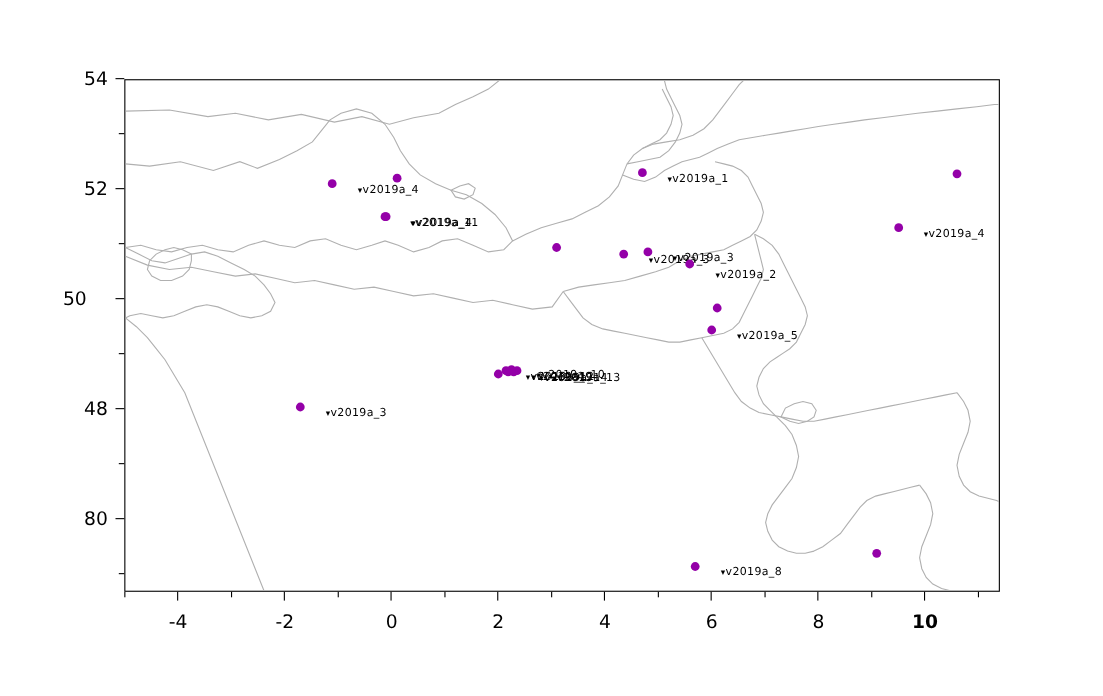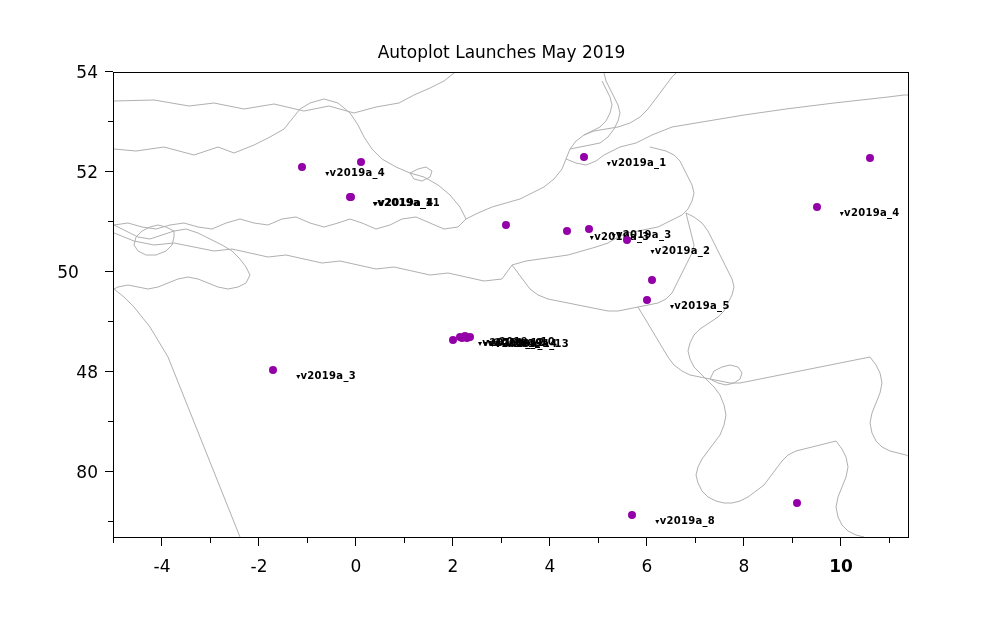--- a/index.html
+++ b/index.html
@@ -94,38 +94,37 @@
     position: absolute;
     width: 8px;
     height: 8px;
     border-radius: 50%;
     background: #9400a8;
     transform: translate(-4px, -4px);
   }
   .point-label {
     position: absolute;
     font-size: 10px;
-    font-weight: bold;
+    font-weight: normal;
     color: #000000;
     white-space: nowrap;
     font-family: "DejaVu Sans", sans-serif;
     letter-spacing: 0.3px;
     line-height: 1;
     padding-left: 20px;
   }
   .point-label .caret {
     font-size: 8px;
   }
 </style>
 </head>
 <body>
 
 <div id="figure">
 
-  <div id="plot-title">Autoplot Launches May 2019</div>
 
   <div id="axes-area">
     <svg id="map-svg" viewBox="0 0 796 466" preserveAspectRatio="none">
       <g fill="none" stroke="#b0b0b0" stroke-width="1">
 
         <path d="M0,28 L40,27 L75,33 L100,30 L130,36 L160,31 L190,38 L215,33 L240,40 L262,34 L285,30 L300,22 L316,15 L330,8 L340,0"></path>
         <path d="M0,76 L22,78 L50,74 L80,82 L104,74 L120,80 L140,72 L156,64 L170,56 L178,46 L186,36 L196,30 L210,26 L224,30 L236,40 L244,52 L250,64 L258,76 L268,86 L282,94 L296,100 L310,104 L324,112 L336,122 L346,134 L352,146 L344,154 L330,156 L316,150 L302,144 L288,146 L276,152 L262,156 L248,150 L236,146 L224,150 L210,154 L196,150 L182,144 L168,146 L154,152 L140,150 L126,146 L112,150 L98,156 L84,154 L70,150 L56,152 L42,156 L28,154 L14,150 L0,152"></path>
 
         <path d="M352,146 L364,140 L378,134 L392,130 L406,126 L418,120 L430,114 L440,106 L448,96 L452,86 L456,76 L462,68 L470,62 L480,58 L492,56 L504,54 L516,50 L526,44 L534,36 L540,28 L546,20 L552,12 L558,4 L562,0"></path>
         <path d="M452,86 L462,90 L472,92 L482,88 L490,82 L498,78 L506,74 L514,72 L522,70 L530,66 L538,62 L548,58 L558,54 L570,52 L582,50 L594,48 L606,46 L618,44 L630,42 L644,40 L658,38 L672,36 L688,34 L704,32 L720,30 L738,28 L756,26 L774,24 L790,22 L796,22"></path>

